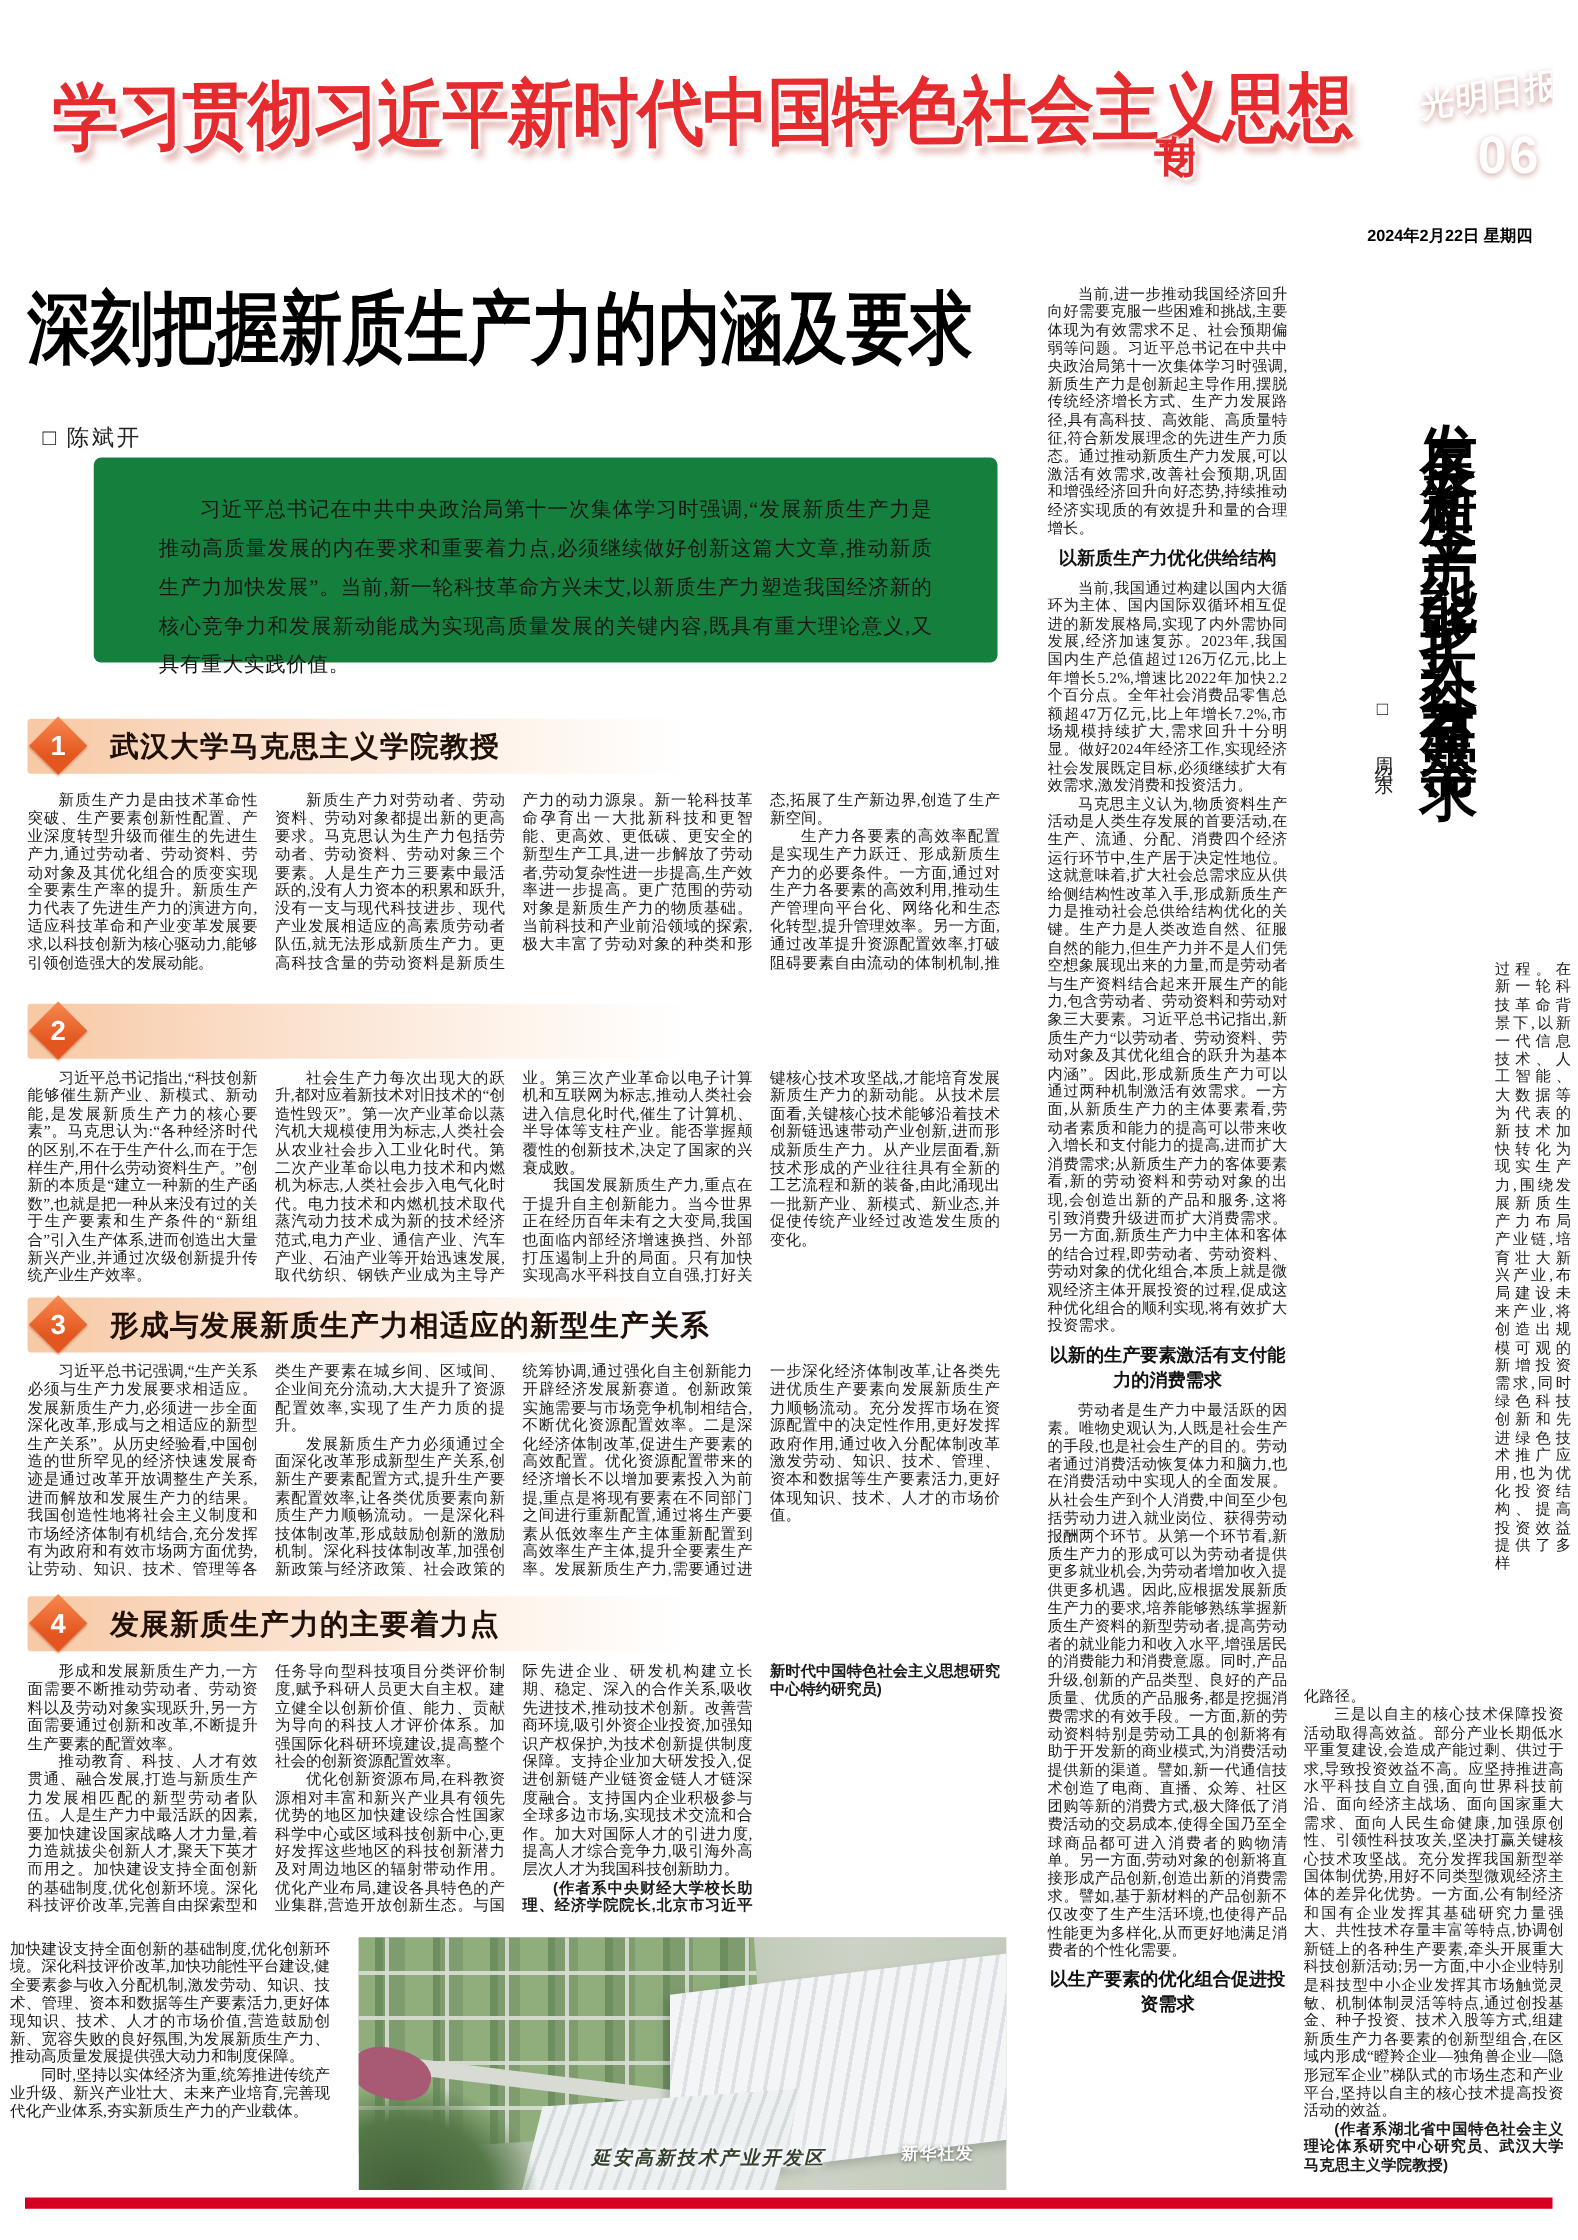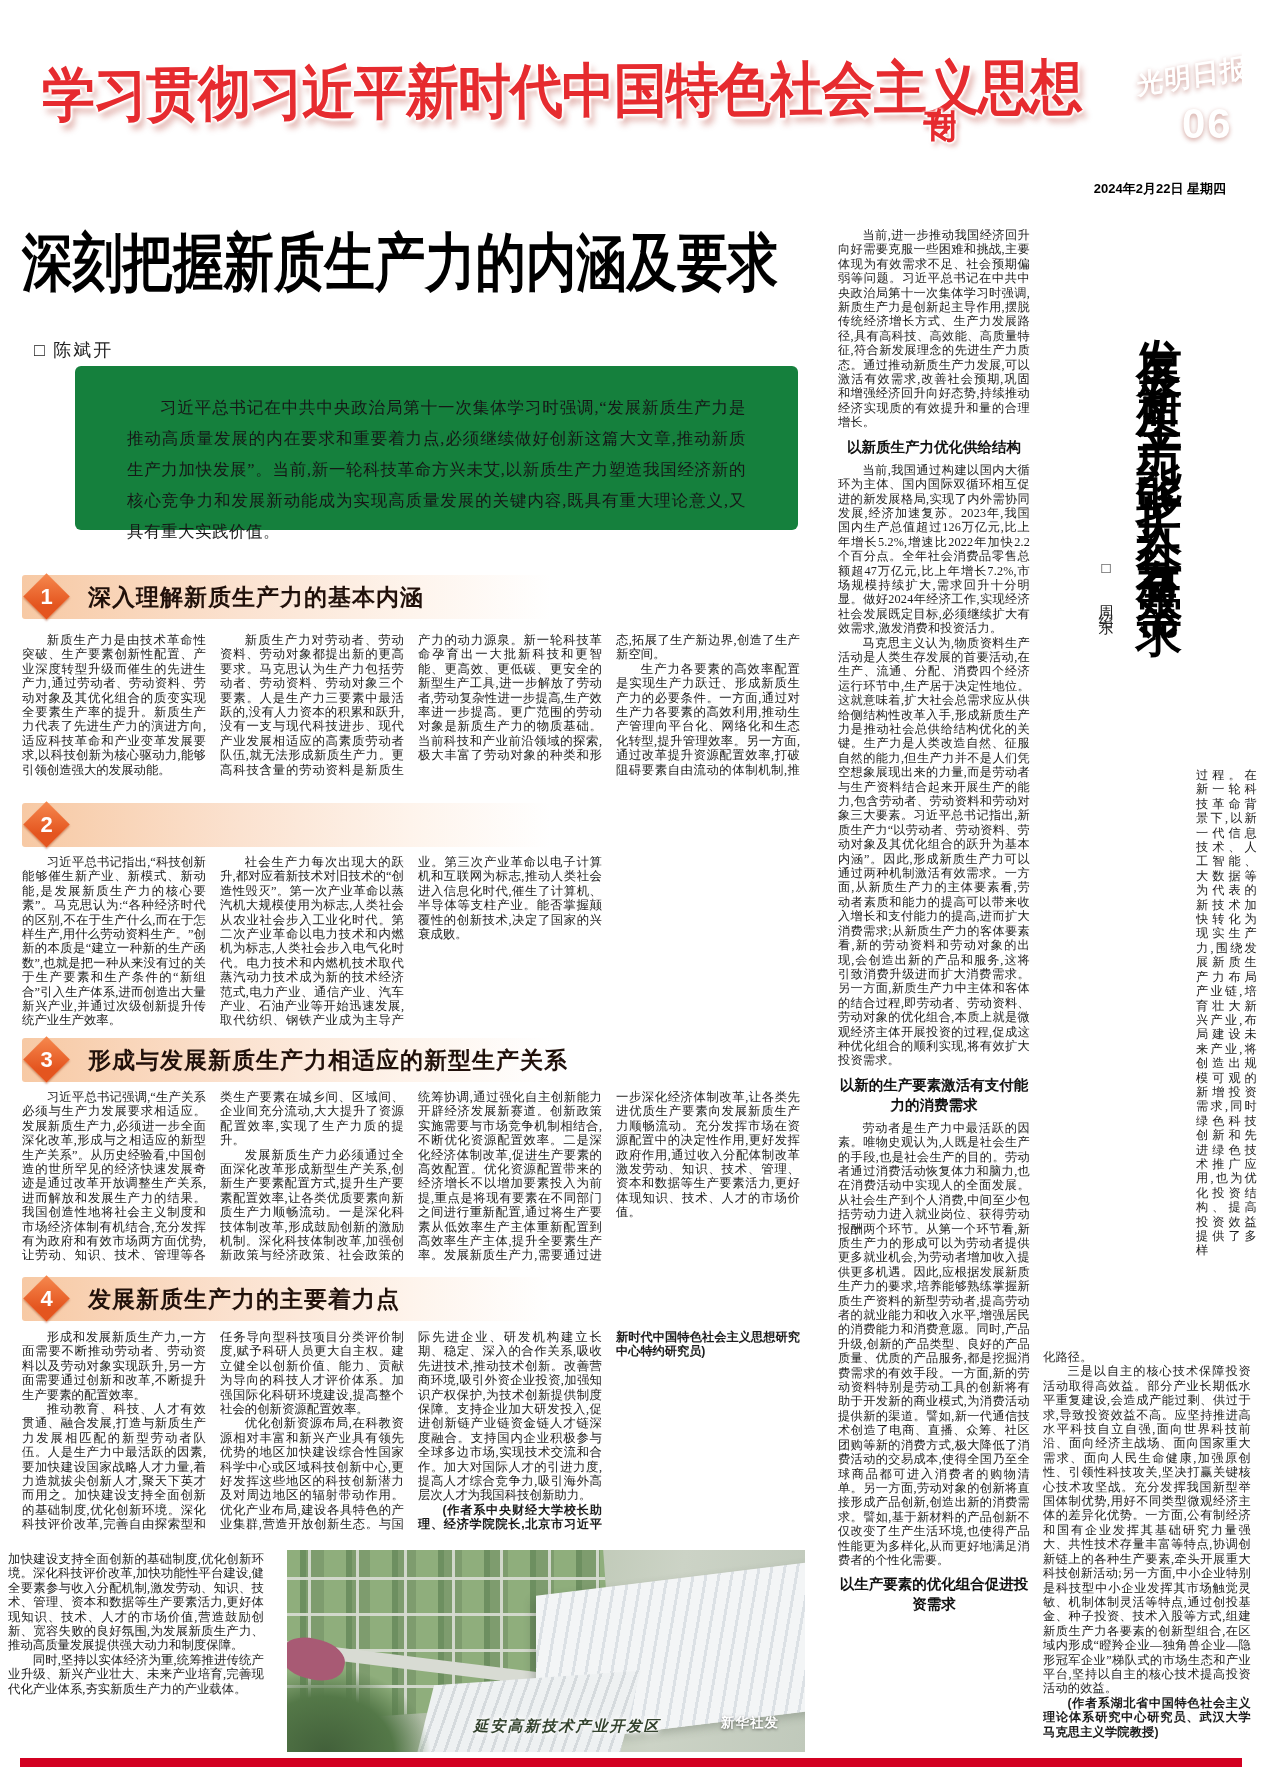--- a/index.html
+++ b/index.html
@@ -103,36 +103,37 @@
   <div class="byline">□ 陈斌开</div>
 
   <div class="intro-box">
     <p>习近平总书记在中共中央政治局第十一次集体学习时强调,“发展新质生产力是推动高质量发展的内在要求和重要着力点,必须继续做好创新这篇大文章,推动新质生产力加快发展”。当前,新一轮科技革命方兴未艾,以新质生产力塑造我国经济新的核心竞争力和发展新动能成为实现高质量发展的关键内容,既具有重大理论意义,又具有重大实践价值。</p>
   </div>
 
   <div class="sec-strip" style="top:575px">
     <span class="diamond">
         <i>1</i>
       </span>
-    <h3>深入理解新质生产力的基本内涵</h3>
+    <h3>武汉大学马克思主义学院教授</h3>
   </div>
   <div class="sec-body cols" style="top:633px;height:158px">
       <p class="para">新质生产力是由技术革命性突破、生产要素创新性配置、产业深度转型升级而催生的先进生产力,通过劳动者、劳动资料、劳动对象及其优化组合的质变实现全要素生产率的提升。新质生产力代表了先进生产力的演进方向,适应科技革命和产业变革发展要求,以科技创新为核心驱动力,能够引领创造强大的发展动能。</p>
       <p class="para">新质生产力对劳动者、劳动资料、劳动对象都提出新的更高要求。马克思认为生产力包括劳动者、劳动资料、劳动对象三个要素。人是生产力三要素中最活跃的,没有人力资本的积累和跃升,没有一支与现代科技进步、现代产业发展相适应的高素质劳动者队伍,就无法形成新质生产力。更高科技含量的劳动资料是新质生产力的动力源泉。新一轮科技革命孕育出一大批新科技和更智能、更高效、更低碳、更安全的新型生产工具,进一步解放了劳动者,劳动复杂性进一步提高,生产效率进一步提高。更广范围的劳动对象是新质生产力的物质基础。当前科技和产业前沿领域的探索,极大丰富了劳动对象的种类和形态,拓展了生产新边界,创造了生产新空间。</p>
       <p class="para">生产力各要素的高效率配置是实现生产力跃迁、形成新质生产力的必要条件。一方面,通过对生产力各要素的高效利用,推动生产管理向平台化、网络化和生态化转型,提升管理效率。另一方面,通过改革提升资源配置效率,打破阻碍要素自由流动的体制机制,推动劳动、资本、土地、知识、技术、管理、数据等要素在市场机制作用下便捷化流动、网络化共享、系统化整合、协作化开发和高效化利用,让市场要素不断流向效率更高、效益更好的环节。</p>
     </div>
 
   <div class="sec-strip" style="top:803px">
     <span class="diamond">
         <i>2</i>
       </span>
   </div>
   <div class="sec-body cols" style="top:855px;height:176px">
       <p class="para">习近平总书记指出,“科技创新能够催生新产业、新模式、新动能,是发展新质生产力的核心要素”。马克思认为:“各种经济时代的区别,不在于生产什么,而在于怎样生产,用什么劳动资料生产。”创新的本质是“建立一种新的生产函数”,也就是把一种从来没有过的关于生产要素和生产条件的“新组合”引入生产体系,进而创造出大量新兴产业,并通过次级创新提升传统产业生产效率。</p>
       <p class="para">社会生产力每次出现大的跃升,都对应着新技术对旧技术的“创造性毁灭”。第一次产业革命以蒸汽机大规模使用为标志,人类社会从农业社会步入工业化时代。第二次产业革命以电力技术和内燃机为标志,人类社会步入电气化时代。电力技术和内燃机技术取代蒸汽动力技术成为新的技术经济范式,电力产业、通信产业、汽车产业、石油产业等开始迅速发展,取代纺织、钢铁产业成为主导产业。第三次产业革命以电子计算机和互联网为标志,推动人类社会进入信息化时代,催生了计算机、半导体等支柱产业。能否掌握颠覆性的创新技术,决定了国家的兴衰成败。</p>
+      <p class="para">我国发展新质生产力,重点在于提升自主创新能力。当今世界正在经历百年未有之大变局,我国也面临内部经济增速换挡、外部打压遏制上升的局面。只有加快实现高水平科技自立自强,打好关键核心技术攻坚战,才能培育发展新质生产力的新动能。从技术层面看,关键核心技术能够沿着技术创新链迅速带动产业创新,进而形成新质生产力。从产业层面看,新技术形成的产业往往具有全新的工艺流程和新的装备,由此涌现出一批新产业、新模式、新业态,并促使传统产业经过改造发生质的变化。</p>
     </div>
 
   <div class="sec-strip" style="top:1038px">
     <span class="diamond">
         <i>3</i>
       </span>
     <h3>形成与发展新质生产力相适应的新型生产关系</h3>
   </div>
   <div class="sec-body cols" style="top:1090px;height:180px">
       <p class="para">习近平总书记强调,“生产关系必须与生产力发展要求相适应。发展新质生产力,必须进一步全面深化改革,形成与之相适应的新型生产关系”。从历史经验看,中国创造的世所罕见的经济快速发展奇迹是通过改革开放调整生产关系,进而解放和发展生产力的结果。我国创造性地将社会主义制度和市场经济体制有机结合,充分发挥有为政府和有效市场两方面优势,让劳动、知识、技术、管理等各类生产要素在城乡间、区域间、企业间充分流动,大大提升了资源配置效率,实现了生产力质的提升。</p>

